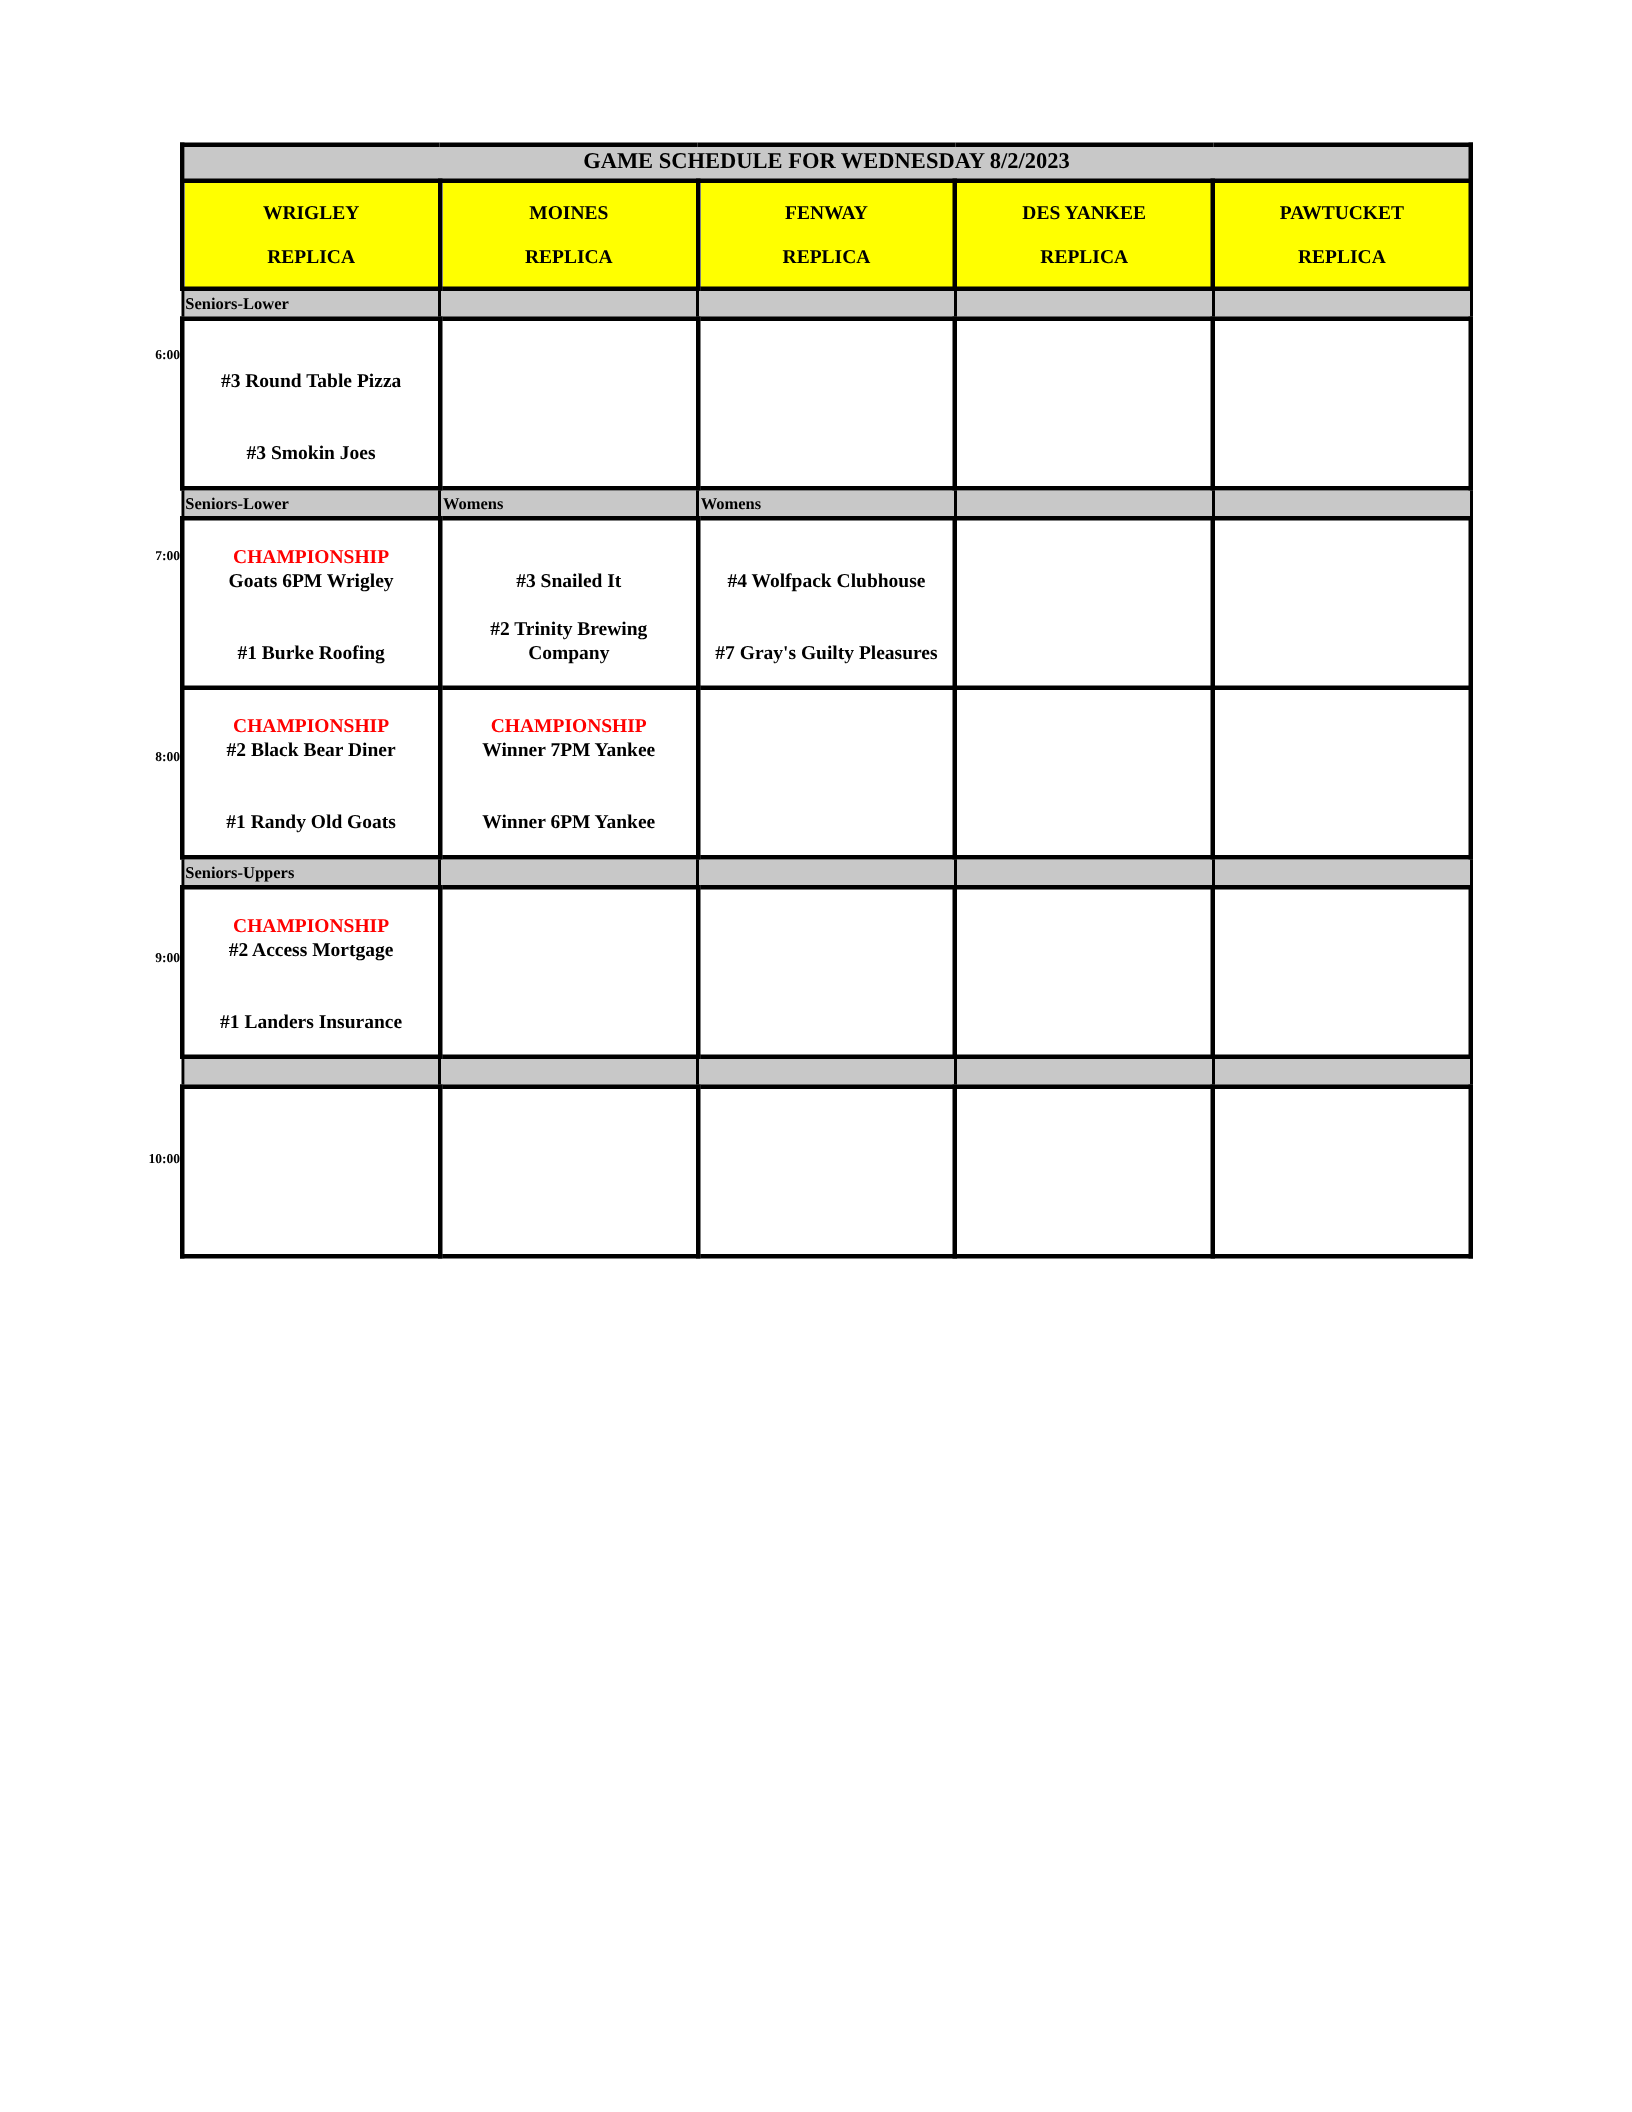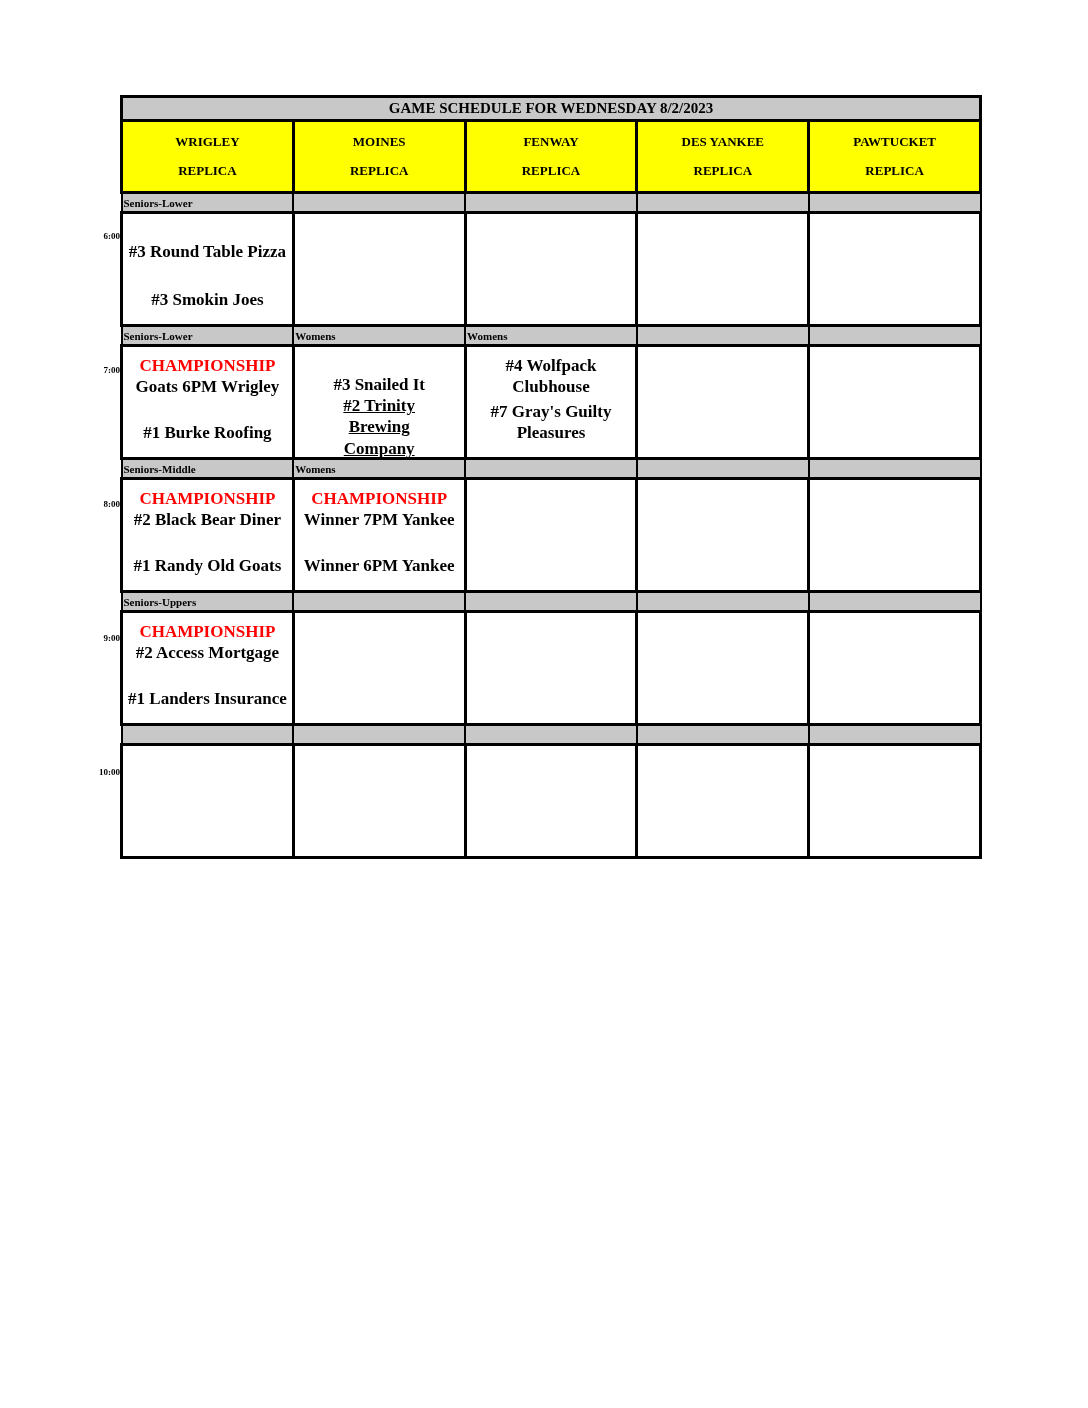--- a/index.html
+++ b/index.html
@@ -69,33 +69,33 @@
     height: 110px;
     vertical-align: top;
     padding: 0;
   }
   .cell-inner {
     height: 110px;
     display: flex;
     flex-direction: column;
     padding: 8px 2px 14px 2px;
     text-align: center;
-    font-size: 17px;
+    font-size: 13px;
     line-height: 1.25;
   }
   .top-block {
     min-height: 40px;
     display: flex;
     flex-direction: column;
     justify-content: flex-end;
   }
   .champ { color: var(--championship); }
   .champ:empty { display: none; }
   .team.home { margin-top: auto; }
-  .team.narrow { max-width: 132px; align-self: center; text-decoration: underline; }
+  .team.narrow { max-width: 132px; align-self: center; }
   td.footer-cell {
     background: var(--band-bg);
     border: 3px solid var(--line);
     height: 20px;
     font-size: 11px;
     padding: 1px 3px;
     position: relative;
     vertical-align: middle;
   }
   .footer-note { text-align: left; }
@@ -262,27 +262,20 @@
           <div class="top-block">
 
             <div class="team away"></div>
           </div>
           <div class="team home"></div>
         </div>
       </td>
     </tr>
 
     <tr>
-      <td class="division">Seniors-Middle</td>
-      <td class="division">Womens</td>
-      <td class="division"></td>
-      <td class="division"></td>
-      <td class="division"></td>
-    </tr>
-    <tr>
       <td class="game">
         <div class="cell-inner">
           <div class="top-block">
             <div class="champ">CHAMPIONSHIP</div>
             <div class="team away">#2 Black Bear Diner</div>
           </div>
           <div class="team home">#1 Randy Old Goats</div>
         </div>
       </td>
       <td class="game">

